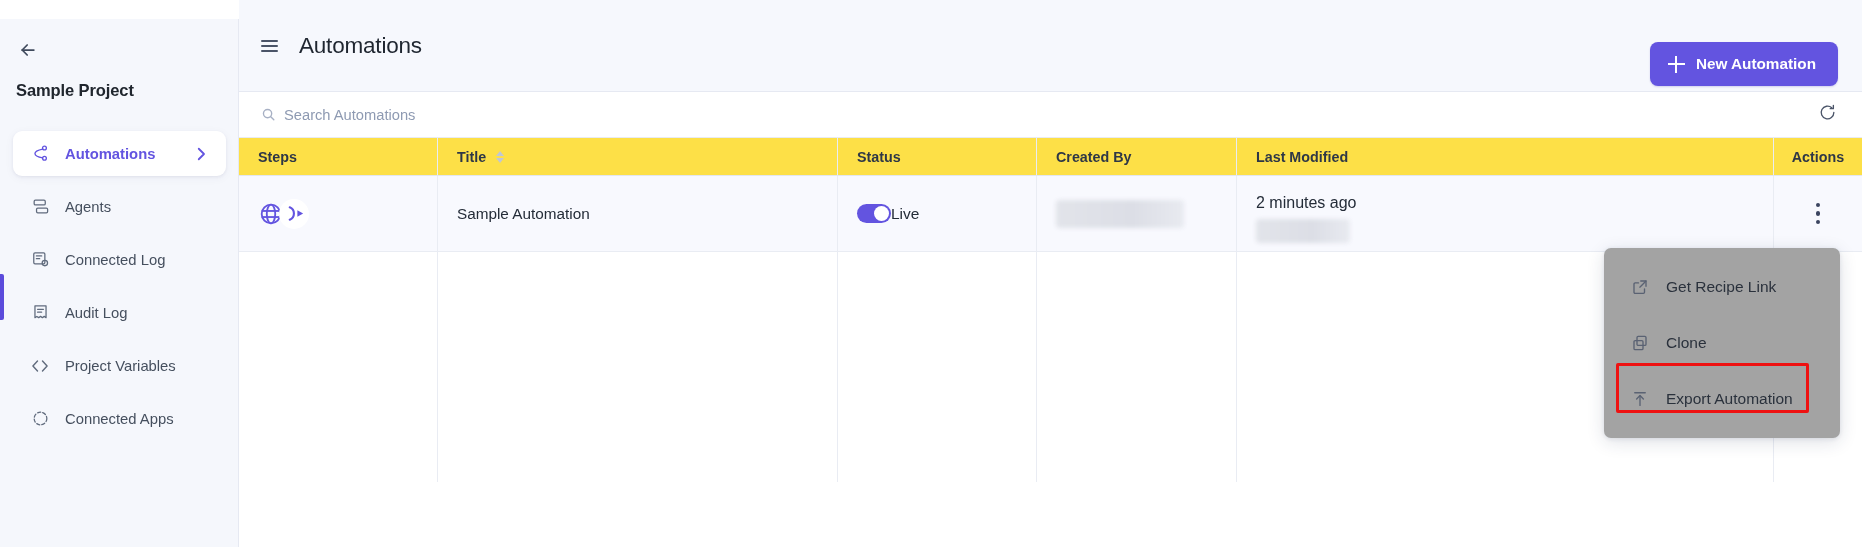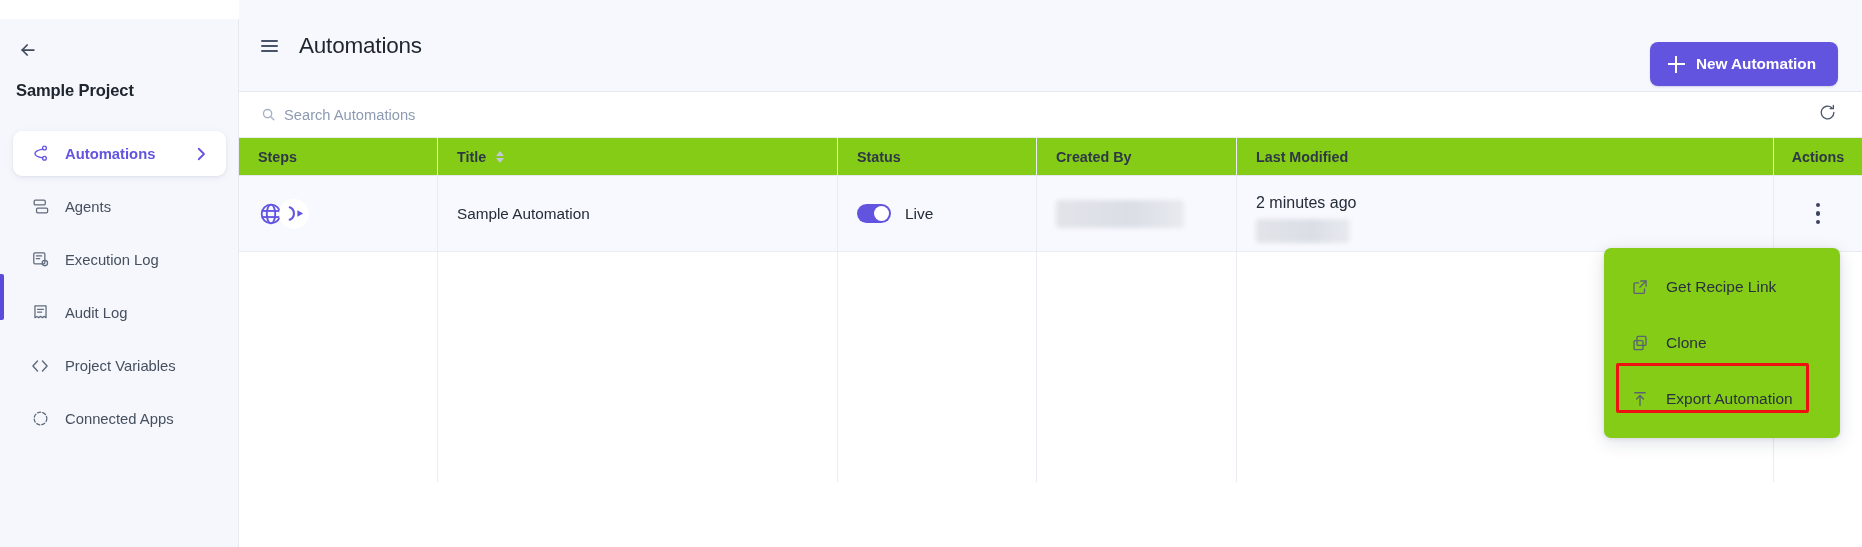--- a/index.html
+++ b/index.html
@@ -183,21 +183,21 @@
     display: flex; align-items: center; justify-content: center;
     color: #4a5468;
     cursor: pointer;
   }
 
   
   .table { position: relative; width: 100%; }
   .thead {
     display: flex;
     height: 38px;
-    background: #84cc16;
+    background: #fde047;
     border-bottom: 1px solid #e3e7ef;
   }
   .thead .cell {
     display: flex; align-items: center;
     font-size: 14.3px;
     font-weight: bold;
     color: #2e3746;
     padding-left: 19px;
     border-right: 1px solid #e9ecf3;
     white-space: nowrap;
@@ -245,21 +245,21 @@
   .step-globe { color: #6354e0; display: flex; }
   .step-connector {
     margin-left: -5px;
     background: #fff;
     border-radius: 50%;
     width: 30px; height: 30px;
     display: flex; align-items: center; justify-content: center;
     color: #6354e0;
   }
 
-  .toggle-wrap { display: flex; align-items: center; gap: 14px; }
+  .toggle-wrap { display: flex; align-items: center; gap: 0; }
   .toggle {
     width: 34px; height: 19px;
     border-radius: 10px;
     background: #6354e0;
     position: relative;
     cursor: pointer;
     flex: 0 0 34px;
   }
   .toggle .knob {
     position: absolute;
@@ -297,21 +297,21 @@
     display: flex;
   }
   .table-body-fill .cell { border-right: 1px solid #e9ecf3; }
   .table-body-fill .cell:last-child { border-right: none; }
 
   
   .menu {
     position: absolute;
     left: 1604px; top: 248px;
     width: 236px;
-    background: #84cc16;
+    background: #a3a3a3;
     border-radius: 7px;
     box-shadow: 0 4px 18px rgba(30,40,80,0.14), 0 1px 4px rgba(30,40,80,0.10);
     padding: 11px 0 11px 0;
     z-index: 40;
   }
   .menu-item {
     display: flex; align-items: center;
     height: 56px;
     padding-left: 26px;
     cursor: pointer;
@@ -384,21 +384,21 @@
 
       <div class="nav-item">
         <span class="nav-icon">
           <svg width="19" height="19" viewBox="0 0 24 24" fill="none" stroke="currentColor" stroke-width="1.6" stroke-linecap="round" stroke-linejoin="round">
             <rect x="3.5" y="3.5" width="14" height="14" rx="1.6"></rect>
             <line x1="6.8" y1="7.5" x2="13.5" y2="7.5"></line>
               <line x1="6.8" y1="11" x2="11" y2="11"></line>
             <circle cx="17.5" cy="16.5" r="3.4"></circle>
           </svg>
         </span>
-        <span class="nav-label">Execution Log</span>
+        <span class="nav-label">Connected Log</span>
       </div>
 
       <div class="nav-item">
         <span class="nav-icon">
           <svg width="19" height="19" viewBox="0 0 24 24" fill="none" stroke="currentColor" stroke-width="1.6" stroke-linecap="round" stroke-linejoin="round">
             <path d="M5 3.5h14v15l-2.3-1.6-2.3 1.6-2.4-1.6-2.3 1.6L7.4 17 5 18.5z"></path>
             <line x1="8.3" y1="8" x2="15.7" y2="8"></line>
               <line x1="8.3" y1="11.6" x2="13.4" y2="11.6"></line>
           </svg>
         </span>

